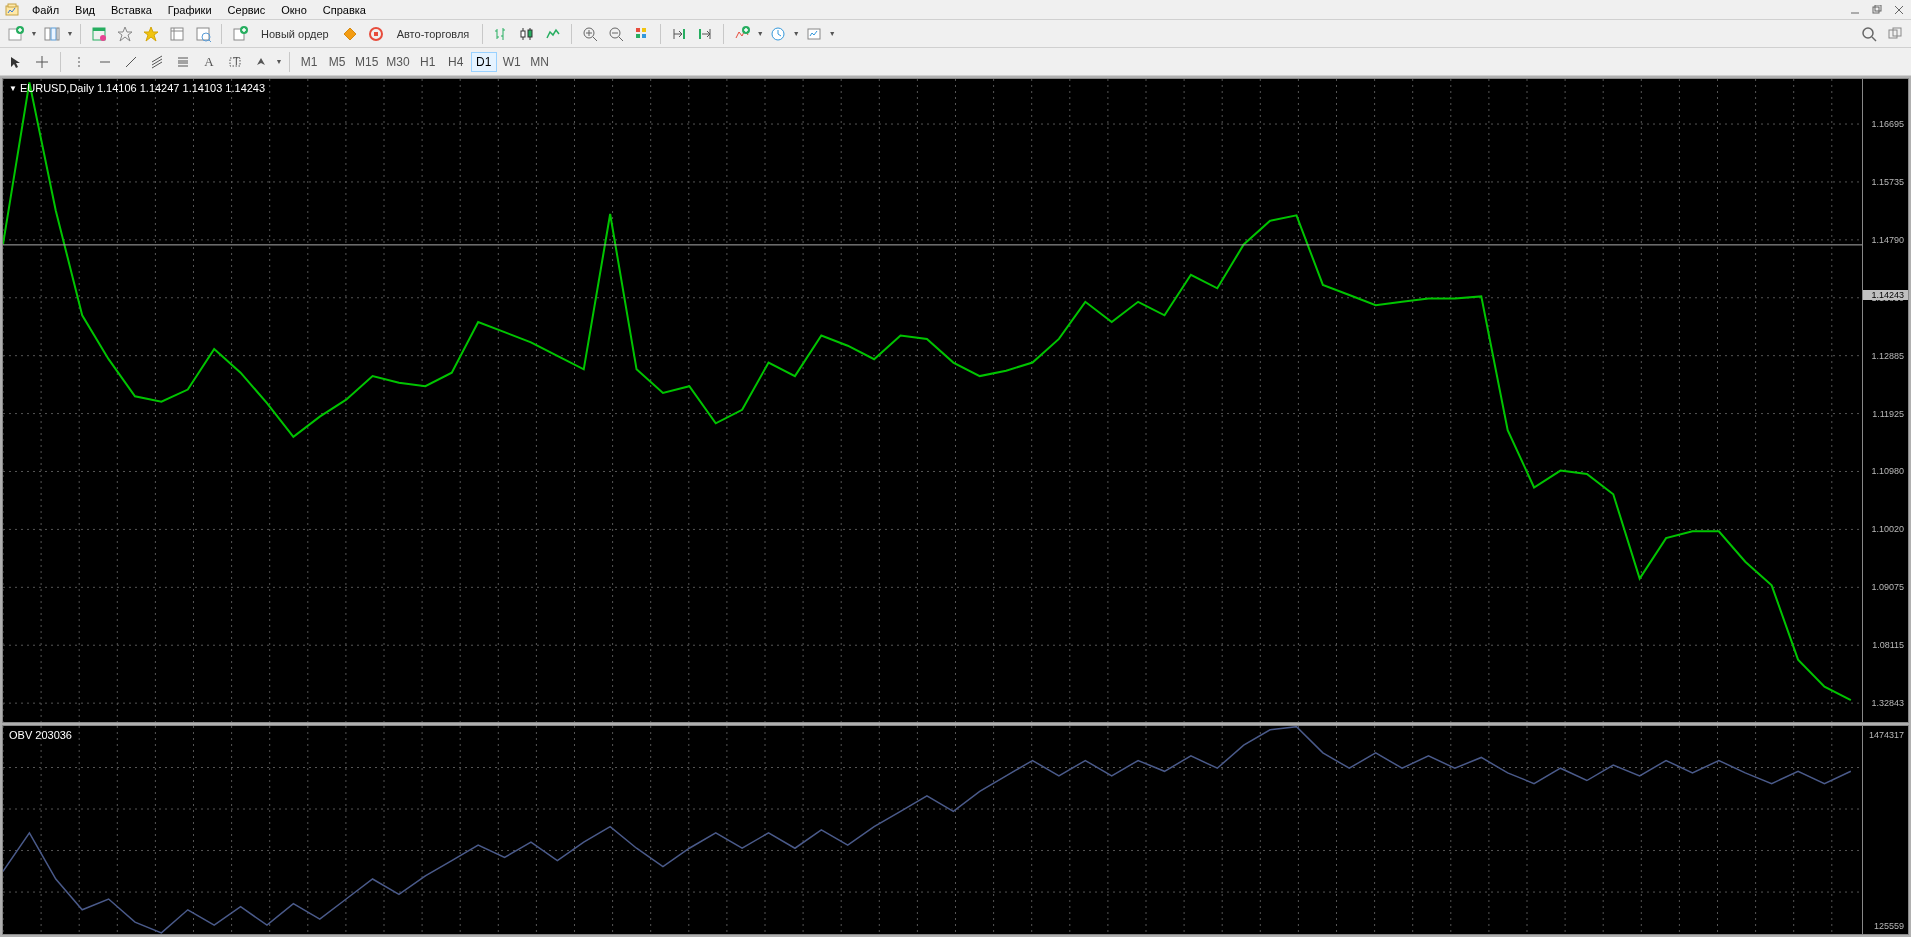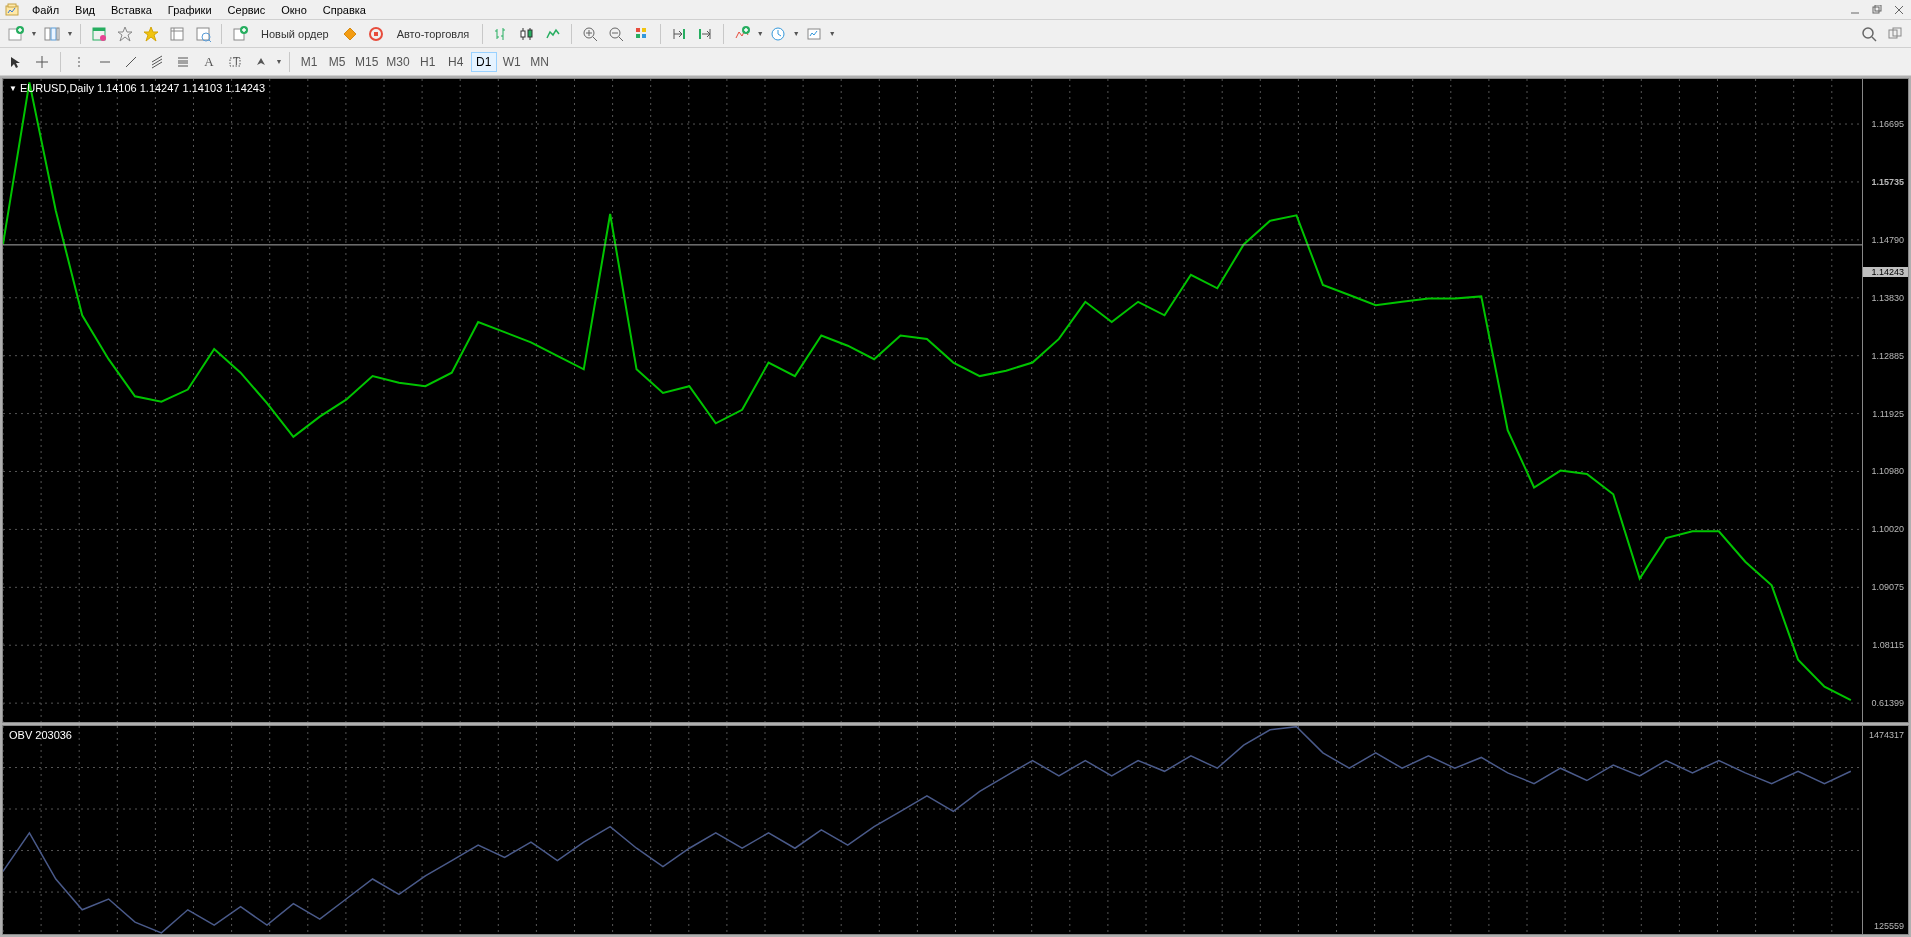--- a/index.html
+++ b/index.html
@@ -26,21 +26,21 @@
 
 
 .chart-area { flex:1; display:flex; flex-direction:column; background:#b0b0b0; padding:2px; gap:2px; }
 .chart-pane { position:relative; background:#000; border:1px solid #888; }
 .chart-main { flex:3.1; }
 .chart-sub { flex:1;padding-left:36px; }
 .chart-label { position:absolute; top:3px; left:6px; color:#fff; font-size:10px; font-family:Tahoma,sans-serif; z-index:5; white-space:pre; display:flex; align-items:center; gap:3px; }
 .chart-label .tri { font-size:8px; color:#fff; }
 .y-axis { position:absolute; right:0; top:0; bottom:0; width:46px; background:#000; border-left:1px solid #888; z-index:4; }
 .y-tick { position:absolute; right:4px; color:#b8b8b8; font-size:9px; font-family:Tahoma,sans-serif; transform:translateY(-50%); }
-.y-tick.current { background:#c0c0c0; color:#000; padding:0 2px; right:0; left:0; text-align:right; padding-right:4px; }
+.y-tick.current { background:#c0c0c0; color:#000; padding:0 2px; right:0; left:0; text-align:right; padding-right:4px;margin-top:23px; }
 svg.chart-svg { position:absolute; inset:0; width:100%; height:100%; z-index:2; }
 svg.grid-svg { position:absolute; inset:0; width:100%; height:100%; z-index:1; }
 </style>
 </head>
 <body>
 <div class="app">
 
 <div class="menubar">
   <span class="app-icon">
     <svg width="14" height="14" viewBox="0 0 14 14">
@@ -392,30 +392,30 @@
           <line x1="0" y1="790" x2="1000" y2="790" stroke="#555" stroke-width="1" stroke-dasharray="2,4" vector-effect="non-scaling-stroke"></line>
           <line x1="0" y1="880" x2="1000" y2="880" stroke="#555" stroke-width="1" stroke-dasharray="2,4" vector-effect="non-scaling-stroke"></line>
           <line x1="0" y1="970" x2="1000" y2="970" stroke="#555" stroke-width="1" stroke-dasharray="2,4" vector-effect="non-scaling-stroke"></line>
         </svg>
     <svg class="chart-svg" id="svg-main" preserveAspectRatio="none" viewBox="0 0 1000 1000">
           <polyline points="0,257.08289611752343 13.857142857142856,5.246589716683616 27.71428571428571,204.61699895068296 41.57142857142857,367.26128016789266 55.42857142857142,435.46694648478615 69.28571428571428,493.1794333683102 83.14285714285714,501.5739769150062 97,482.686253934943 110.85714285714285,419.727177334733 124.71428571428571,456.4533053515228 138.57142857142856,503.6726128016797 152.42857142857142,556.1385099685201 166.28571428571428,524.6589716684164 180.14285714285714,498.4260230849961 194,461.6998950682064 207.85714285714283,472.1930745015735 221.7142857142857,477.4396642182594 235.57142857142856,456.4533053515228 249.42857142857142,377.7544596012598 263.2857142857143,393.4942287513128 277.1428571428571,409.2339979013659 291,430.22035676810253 304.85714285714283,451.2067156348369 318.7142857142857,209.86358866736657 332.57142857142856,451.2067156348369 346.42857142857144,487.9328436516266 360.2857142857143,477.4396642182594 374.14285714285717,535.1521511017835 388,514.1657922350469 401.8571428571429,440.71353620146965 415.71428571428567,461.6998950682064 429.57142857142856,398.7408184679964 443.4285714285714,414.4805876180495 457.2857142857143,435.46694648478615 471.1428571428571,398.7408184679964 485,403.98740818468 498.85714285714283,440.71353620146965 512.7142857142858,461.6998950682064 526.5714285714286,453.30535152151265 540.4285714285714,440.71353620146965 554.2857142857142,403.98740818468 568.1428571428572,346.2749213011559 582,377.7544596012598 595.8571428571429,346.2749213011559 609.7142857142857,367.26128016789266 623.5714285714287,304.3022035676827 637.4285714285714,325.2885624344193 651.2857142857142,257.08289611752343 665.1428571428571,220.35676810073596 679,211.96222455404006 692.8571428571429,320.0419727177334 706.7142857142857,335.7817418677864 720.5714285714286,351.52151101783954 734.4285714285714,346.2749213011559 748.2857142857143,341.02833158447004 762.1428571428571,341.02833158447004 776,337.8803777544599 789.8571428571429,545.6453305351529 803.7142857142858,634.8373557187832 817.5714285714286,608.604407135363 831.4285714285713,613.8509968520466 845.2857142857143,645.3305351521526 859.1428571428571,776.4952780692562 873,713.5362014690462 886.8571428571428,703.0430220356767 900.7142857142858,703.0430220356767 914.5714285714286,750.262329485836 928.4285714285714,786.9884575026233 942.2857142857142,902.413431269676 956.1428571428572,944.3861490031494 970,965.372507869886" fill="none" stroke="#00c400" stroke-width="2" vector-effect="non-scaling-stroke"></polyline>
           <line x1="0" y1="257.81741867785934" x2="1000" y2="257.81741867785934" stroke="#aaa" stroke-width="1" vector-effect="non-scaling-stroke"></line>
         </svg>
     <div class="y-axis" id="yaxis-main">
           <div class="y-tick" style="top: 7%;">1.16695</div>
-          <div class="y-tick" style="top: 16%; font-weight: bold;">1.15735</div>
+          <div class="y-tick" style="top: 16%;">1.15735</div>
           <div class="y-tick" style="top: 25%;">1.14790</div>
           <div class="y-tick" style="top: 34%;">1.13830</div>
           <div class="y-tick" style="top: 43%;">1.12885</div>
           <div class="y-tick" style="top: 52%;">1.11925</div>
           <div class="y-tick" style="top: 61%;">1.10980</div>
           <div class="y-tick" style="top: 70%;">1.10020</div>
           <div class="y-tick" style="top: 79%;">1.09075</div>
           <div class="y-tick" style="top: 88%; text-align: right;">1.08115</div>
-          <div class="y-tick" style="top: 97%;">0.61399</div>
+          <div class="y-tick" style="top: 97%;">1.32843</div>
           <div class="y-tick current" style="top: 30%;">1.14243</div>
         </div>
   </div>
 
   <div class="chart-pane chart-sub">
     <div class="chart-label">
       <span>OBV 203036</span>
     </div>
     <svg class="grid-svg" id="grid-sub" preserveAspectRatio="none" viewBox="0 0 1000 1000">
           <line x1="0" y1="0" x2="0" y2="1000" stroke="#555" stroke-width="1" stroke-dasharray="2,4" vector-effect="non-scaling-stroke"></line>

